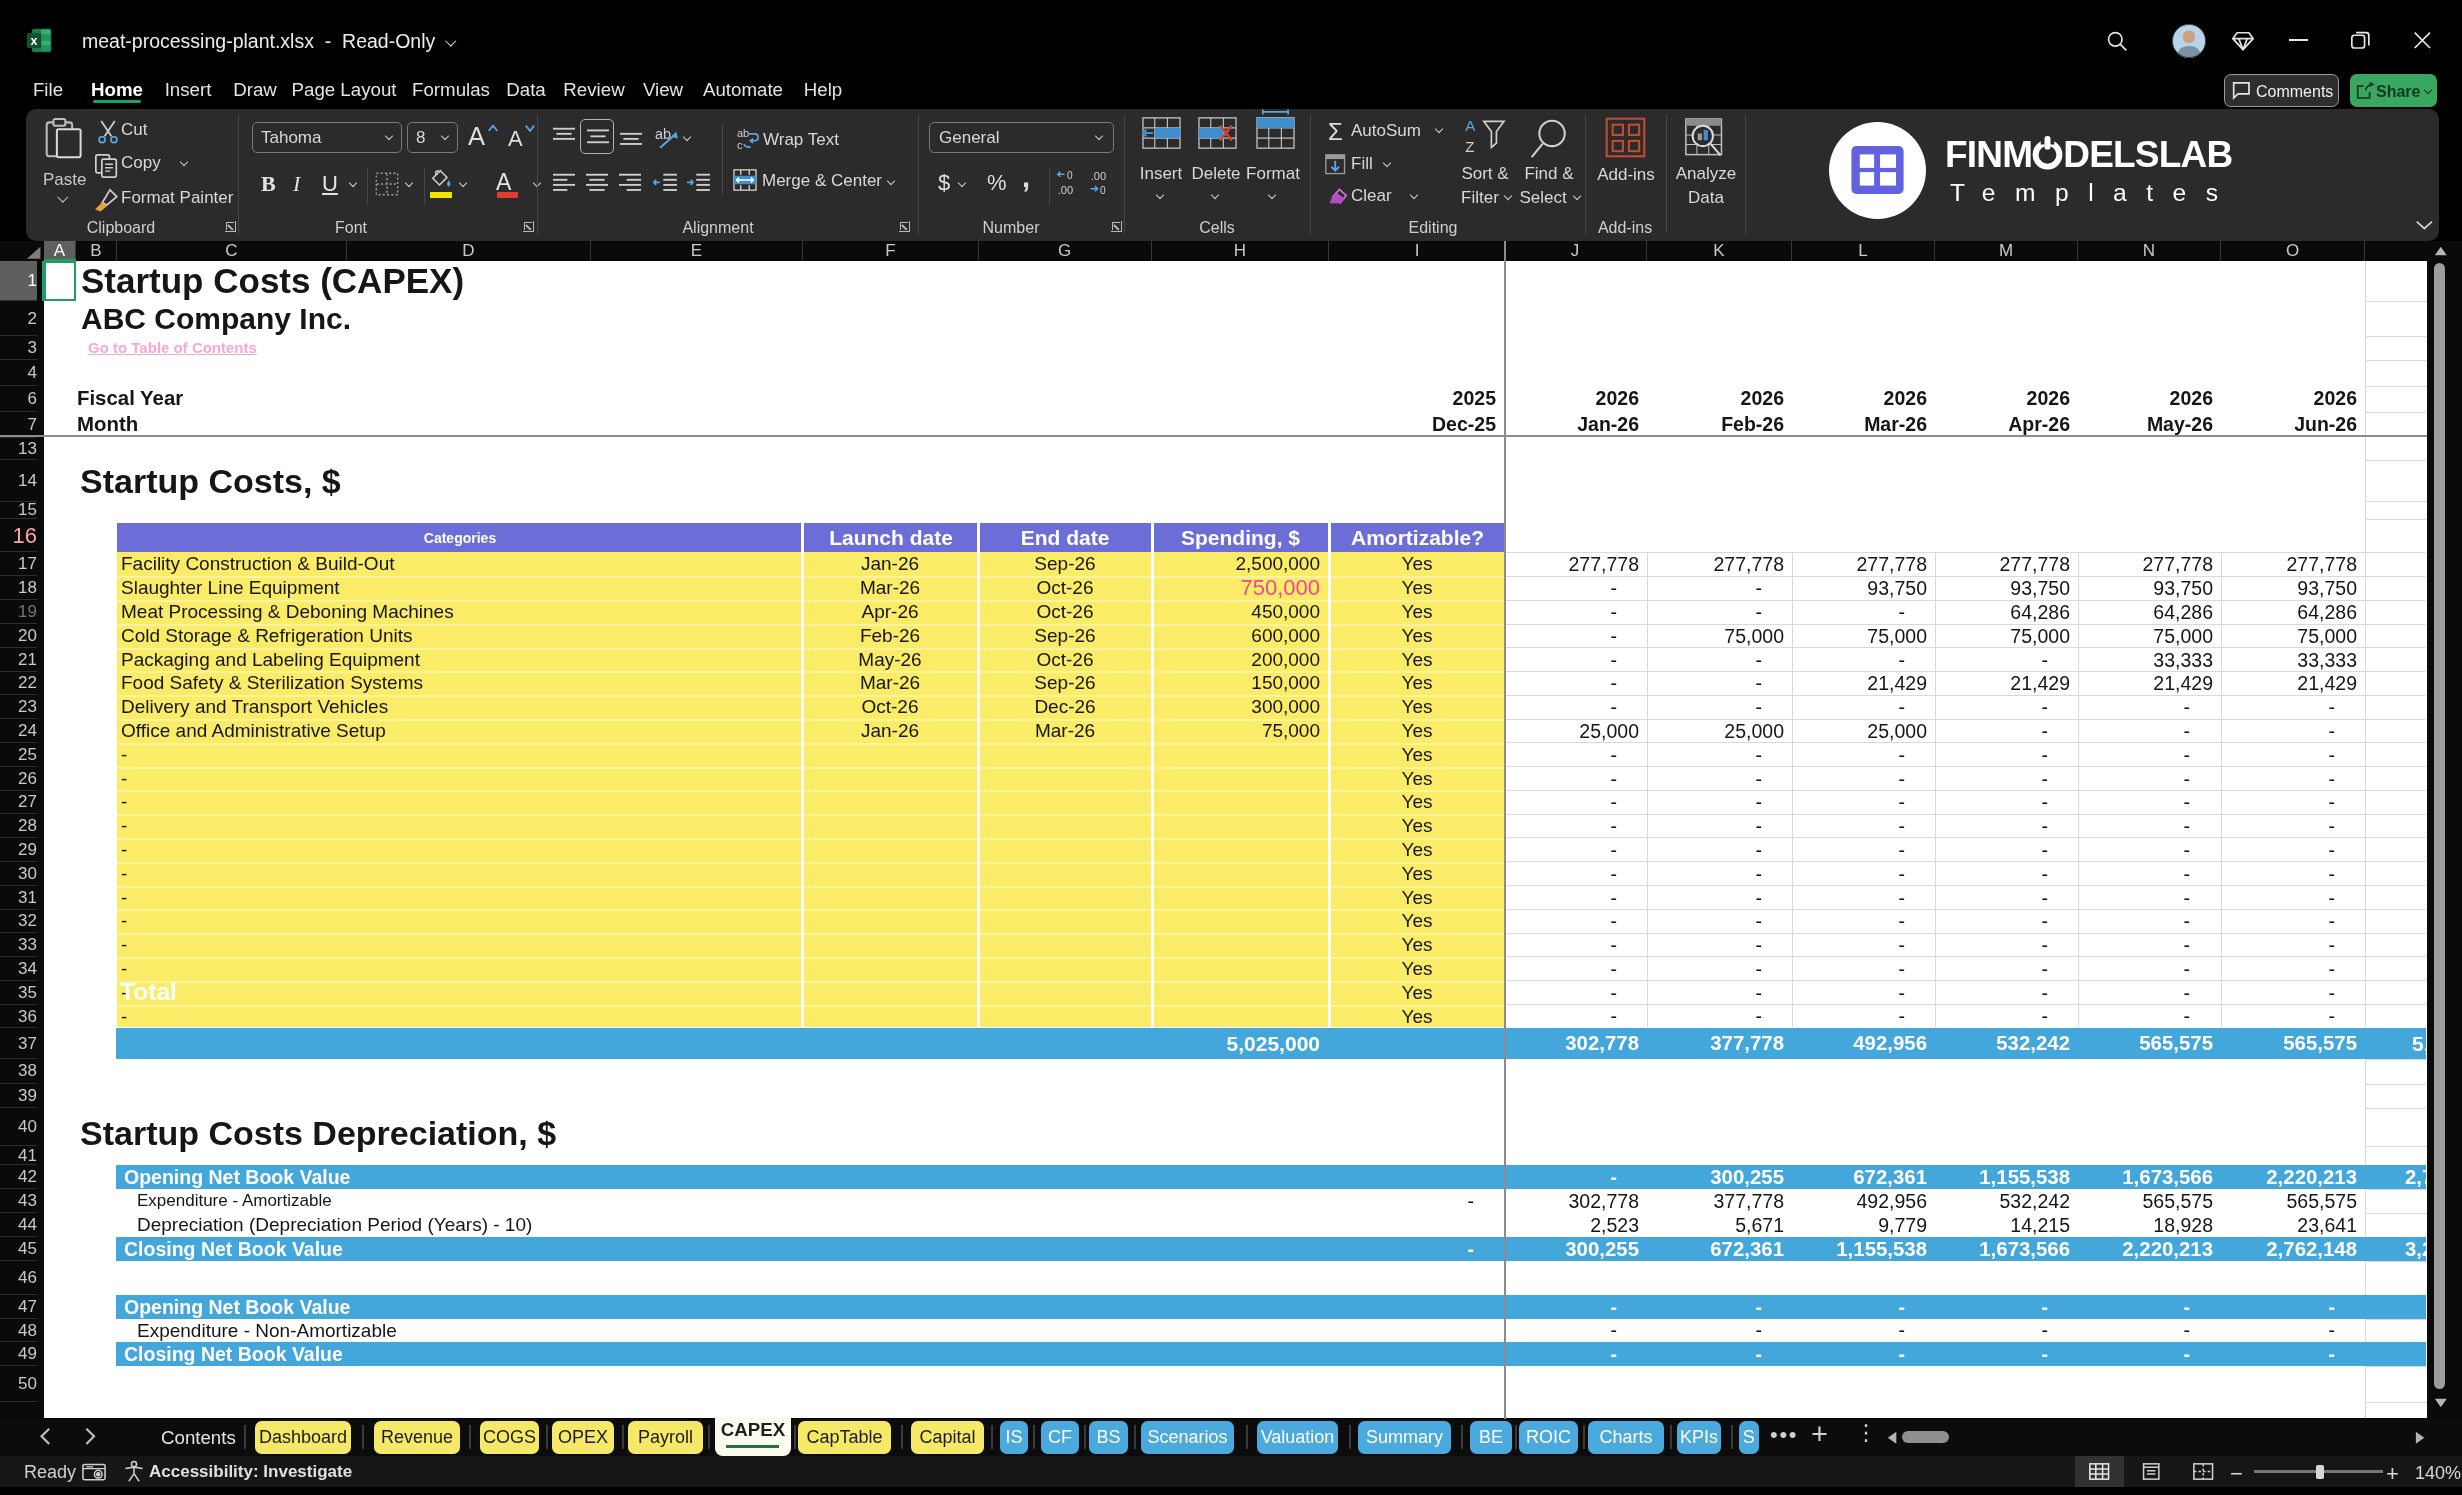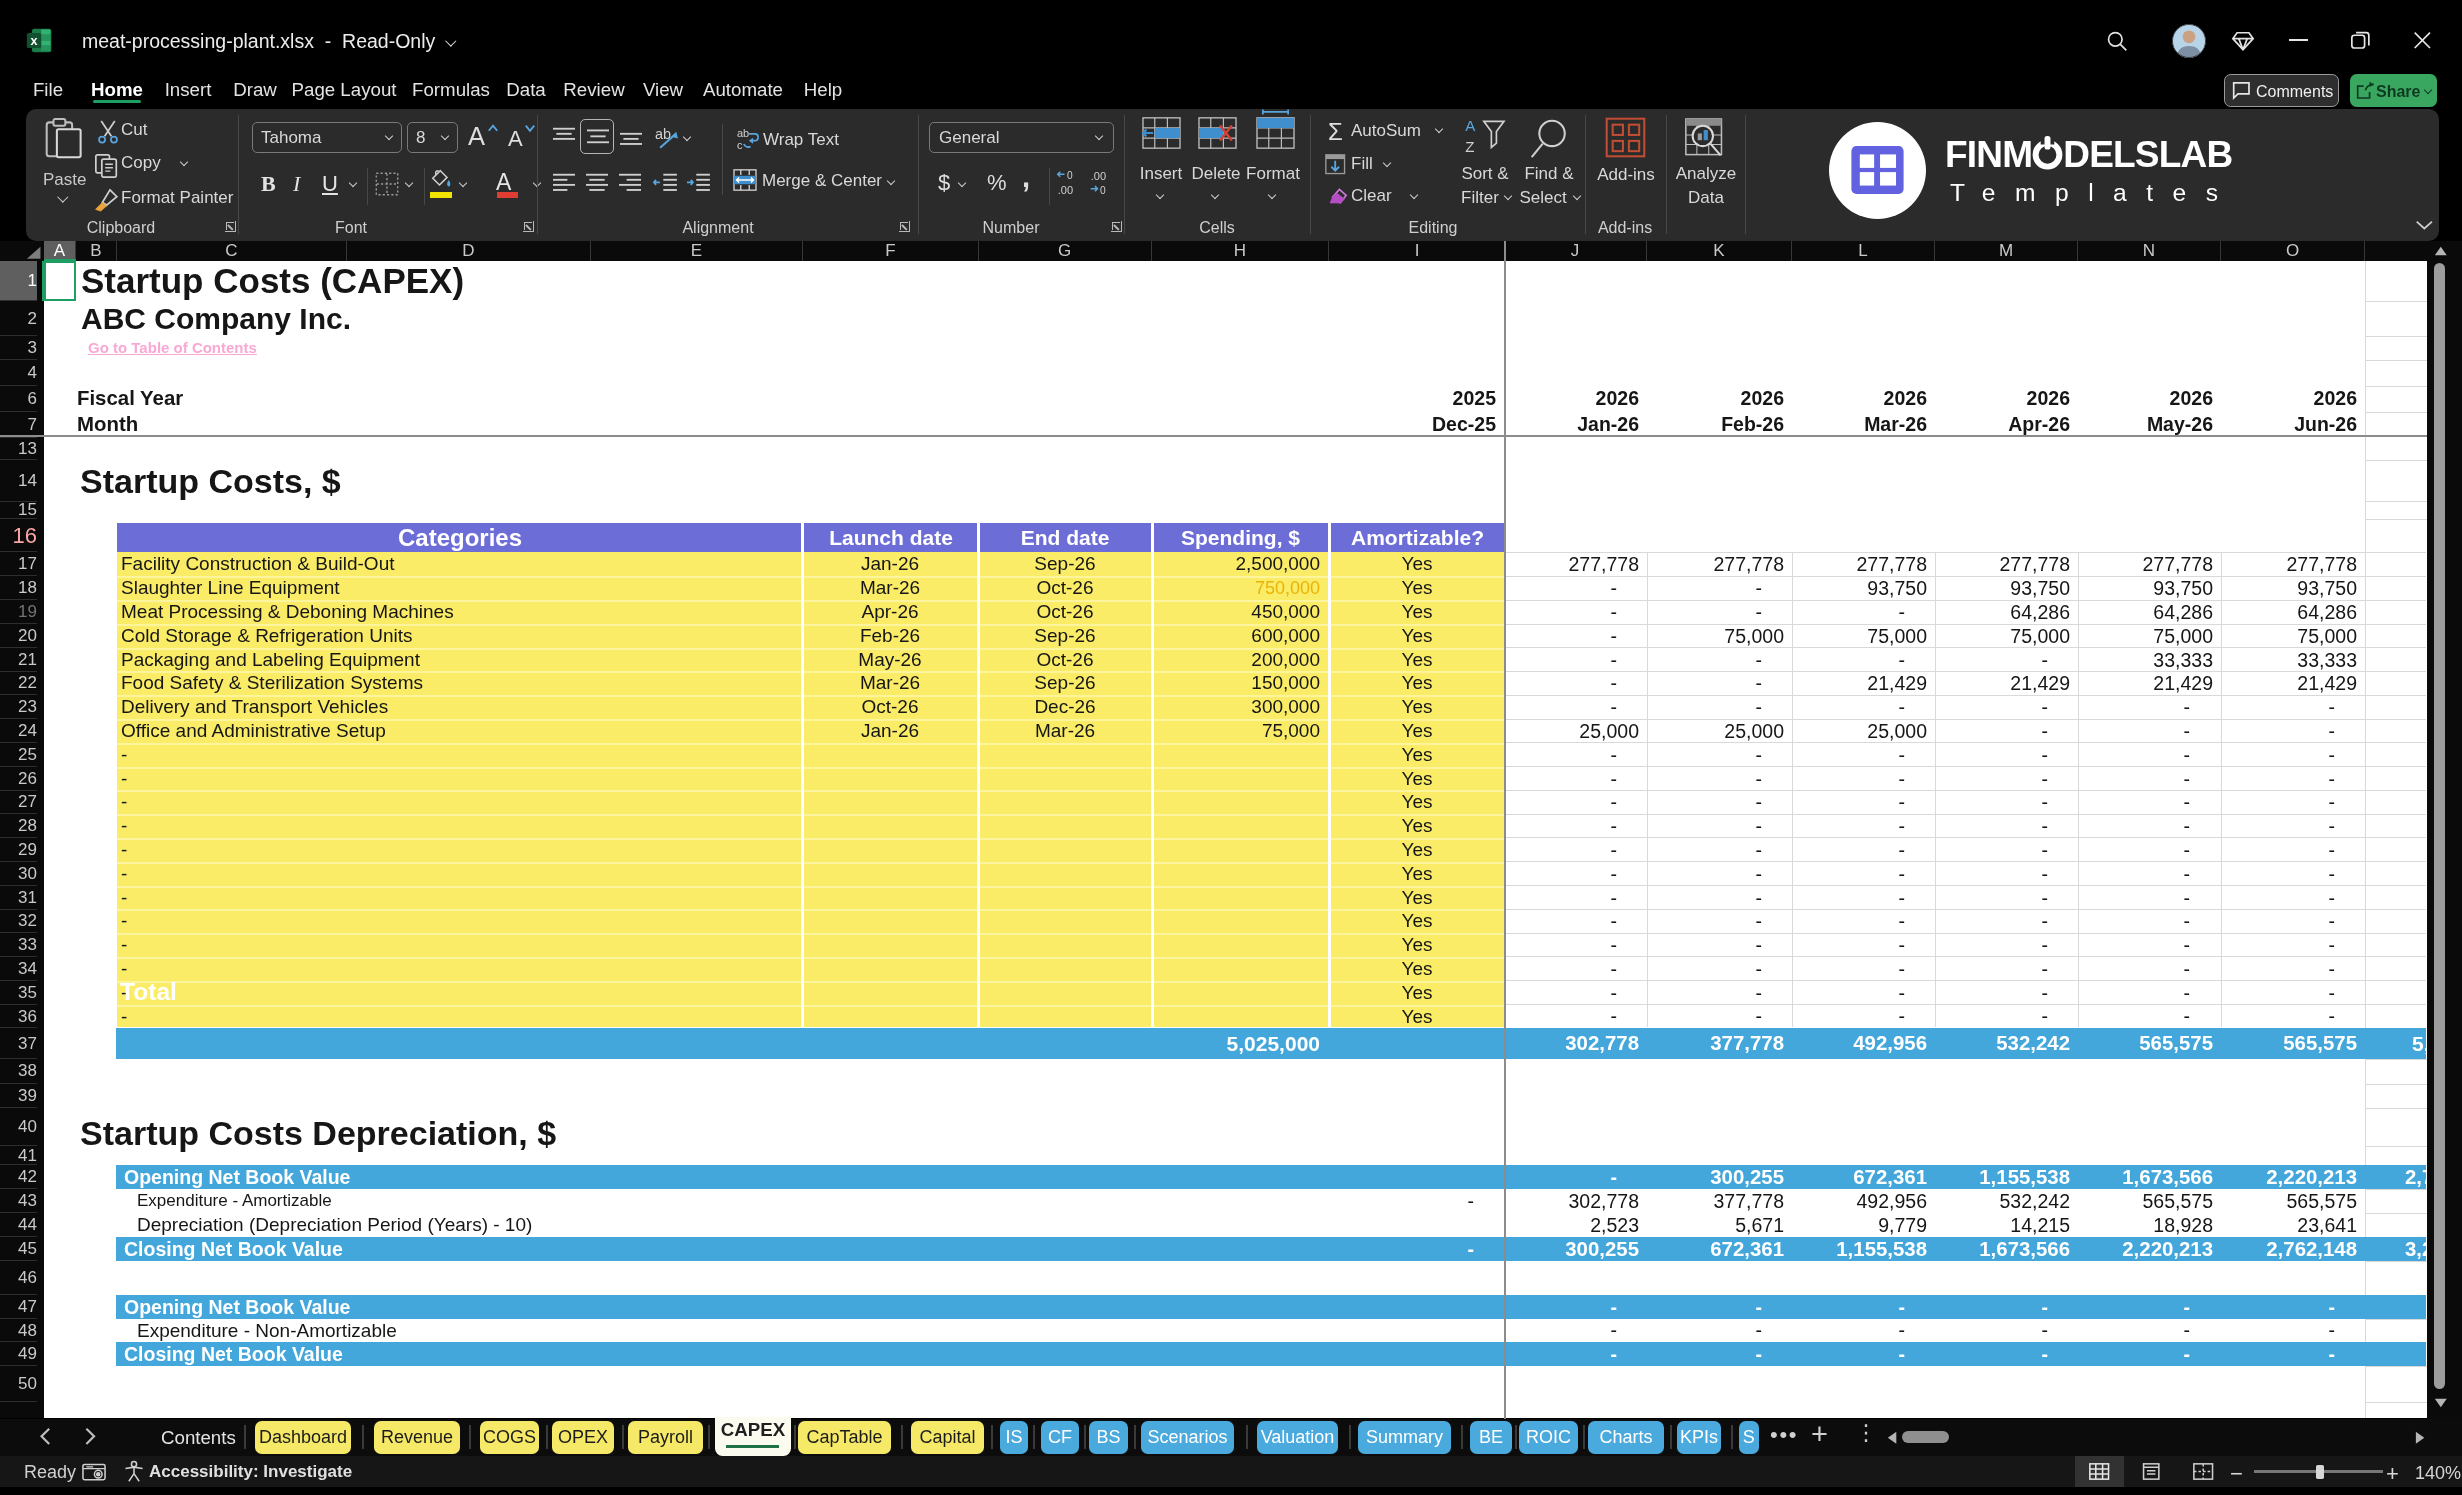--- a/index.html
+++ b/index.html
@@ -496,33 +496,33 @@
 <div class="a rt" style="left:1512px;top:412px;width:272px;font-size:19.5px;font-weight:bold;color:#161616;line-height:25.5px;white-space:nowrap">Feb-26</div>
 <div class="a rt" style="left:1655px;top:386px;width:272px;font-size:19.5px;font-weight:bold;color:#161616;line-height:25.5px;white-space:nowrap">2026</div>
 <div class="a rt" style="left:1655px;top:412px;width:272px;font-size:19.5px;font-weight:bold;color:#161616;line-height:25.5px;white-space:nowrap">Mar-26</div>
 <div class="a rt" style="left:1798px;top:386px;width:272px;font-size:19.5px;font-weight:bold;color:#161616;line-height:25.5px;white-space:nowrap">2026</div>
 <div class="a rt" style="left:1798px;top:412px;width:272px;font-size:19.5px;font-weight:bold;color:#161616;line-height:25.5px;white-space:nowrap">Apr-26</div>
 <div class="a rt" style="left:1941px;top:386px;width:272px;font-size:19.5px;font-weight:bold;color:#161616;line-height:25.5px;white-space:nowrap">2026</div>
 <div class="a rt" style="left:1941px;top:412px;width:272px;font-size:19.5px;font-weight:bold;color:#161616;line-height:25.5px;white-space:nowrap">May-26</div>
 <div class="a rt" style="left:2085px;top:386px;width:272px;font-size:19.5px;font-weight:bold;color:#161616;line-height:25.5px;white-space:nowrap">2026</div>
 <div class="a rt" style="left:2085px;top:412px;width:272px;font-size:19.5px;font-weight:bold;color:#161616;line-height:25.5px;white-space:nowrap">Jun-26</div>
 <div class="a" style="left:80px;top:460px;font-size:34px;font-weight:bold;color:#161616;line-height:42px;white-space:nowrap">Startup Costs, $</div>
-<div class="a ct b wt" style="left:117px;top:523px;width:686px;font-size:24px;line-height:30px">Categories</div>
+<div class="a ct b wt" style="left:117px;top:523px;width:686px;font-size:14px;line-height:30px">Categories</div>
 <div class="a ct b wt" style="left:803px;top:523px;width:176px;font-size:21px;line-height:30px">Launch date</div>
 <div class="a ct b wt" style="left:978px;top:523px;width:174px;font-size:21px;line-height:30px">End date</div>
 <div class="a ct b wt" style="left:1152px;top:523px;width:177px;font-size:21px;line-height:30px">Spending, $</div>
 <div class="a ct b wt" style="left:1330px;top:523px;width:175px;font-size:21px;line-height:30px">Amortizable?</div>
 <div class="a" style="left:121px;top:552px;font-size:19px;color:#161616;line-height:24px;white-space:nowrap">Facility Construction &amp; Build-Out</div>
 <div class="a ct" style="left:754px;top:552px;width:272px;font-size:19px;color:#161616;line-height:24px;white-space:nowrap">Jan-26</div>
 <div class="a ct" style="left:929px;top:552px;width:272px;font-size:19px;color:#161616;line-height:24px;white-space:nowrap">Sep-26</div>
 <div class="a rt" style="left:1048px;top:552px;width:272px;font-size:19px;color:#161616;line-height:24px;white-space:nowrap">2,500,000</div>
 <div class="a" style="left:121px;top:576px;font-size:19px;color:#161616;line-height:24px;white-space:nowrap">Slaughter Line Equipment</div>
 <div class="a ct" style="left:754px;top:576px;width:272px;font-size:19px;color:#161616;line-height:24px;white-space:nowrap">Mar-26</div>
 <div class="a ct" style="left:929px;top:576px;width:272px;font-size:19px;color:#161616;line-height:24px;white-space:nowrap">Oct-26</div>
-<div class="a rt" style="left:1048px;top:576px;width:272px;font-size:18px;color:#eab308;line-height:24px;white-space:nowrap">750,000</div>
+<div class="a rt" style="left:1048px;top:576px;width:272px;font-size:22px;color:#ec4899;line-height:24px;white-space:nowrap">750,000</div>
 <div class="a" style="left:121px;top:600px;font-size:19px;color:#161616;line-height:24px;white-space:nowrap">Meat Processing &amp; Deboning Machines</div>
 <div class="a ct" style="left:754px;top:600px;width:272px;font-size:19px;color:#161616;line-height:24px;white-space:nowrap">Apr-26</div>
 <div class="a ct" style="left:929px;top:600px;width:272px;font-size:19px;color:#161616;line-height:24px;white-space:nowrap">Oct-26</div>
 <div class="a rt" style="left:1048px;top:600px;width:272px;font-size:19px;color:#161616;line-height:24px;white-space:nowrap">450,000</div>
 <div class="a" style="left:121px;top:624px;font-size:19px;color:#161616;line-height:24px;white-space:nowrap">Cold Storage &amp; Refrigeration Units</div>
 <div class="a ct" style="left:754px;top:624px;width:272px;font-size:19px;color:#161616;line-height:24px;white-space:nowrap">Feb-26</div>
 <div class="a ct" style="left:929px;top:624px;width:272px;font-size:19px;color:#161616;line-height:24px;white-space:nowrap">Sep-26</div>
 <div class="a rt" style="left:1048px;top:624px;width:272px;font-size:19px;color:#161616;line-height:24px;white-space:nowrap">600,000</div>
 <div class="a" style="left:121px;top:648px;font-size:19px;color:#161616;line-height:24px;white-space:nowrap">Packaging and Labeling Equipment</div>
 <div class="a ct" style="left:754px;top:648px;width:272px;font-size:19px;color:#161616;line-height:24px;white-space:nowrap">May-26</div>

